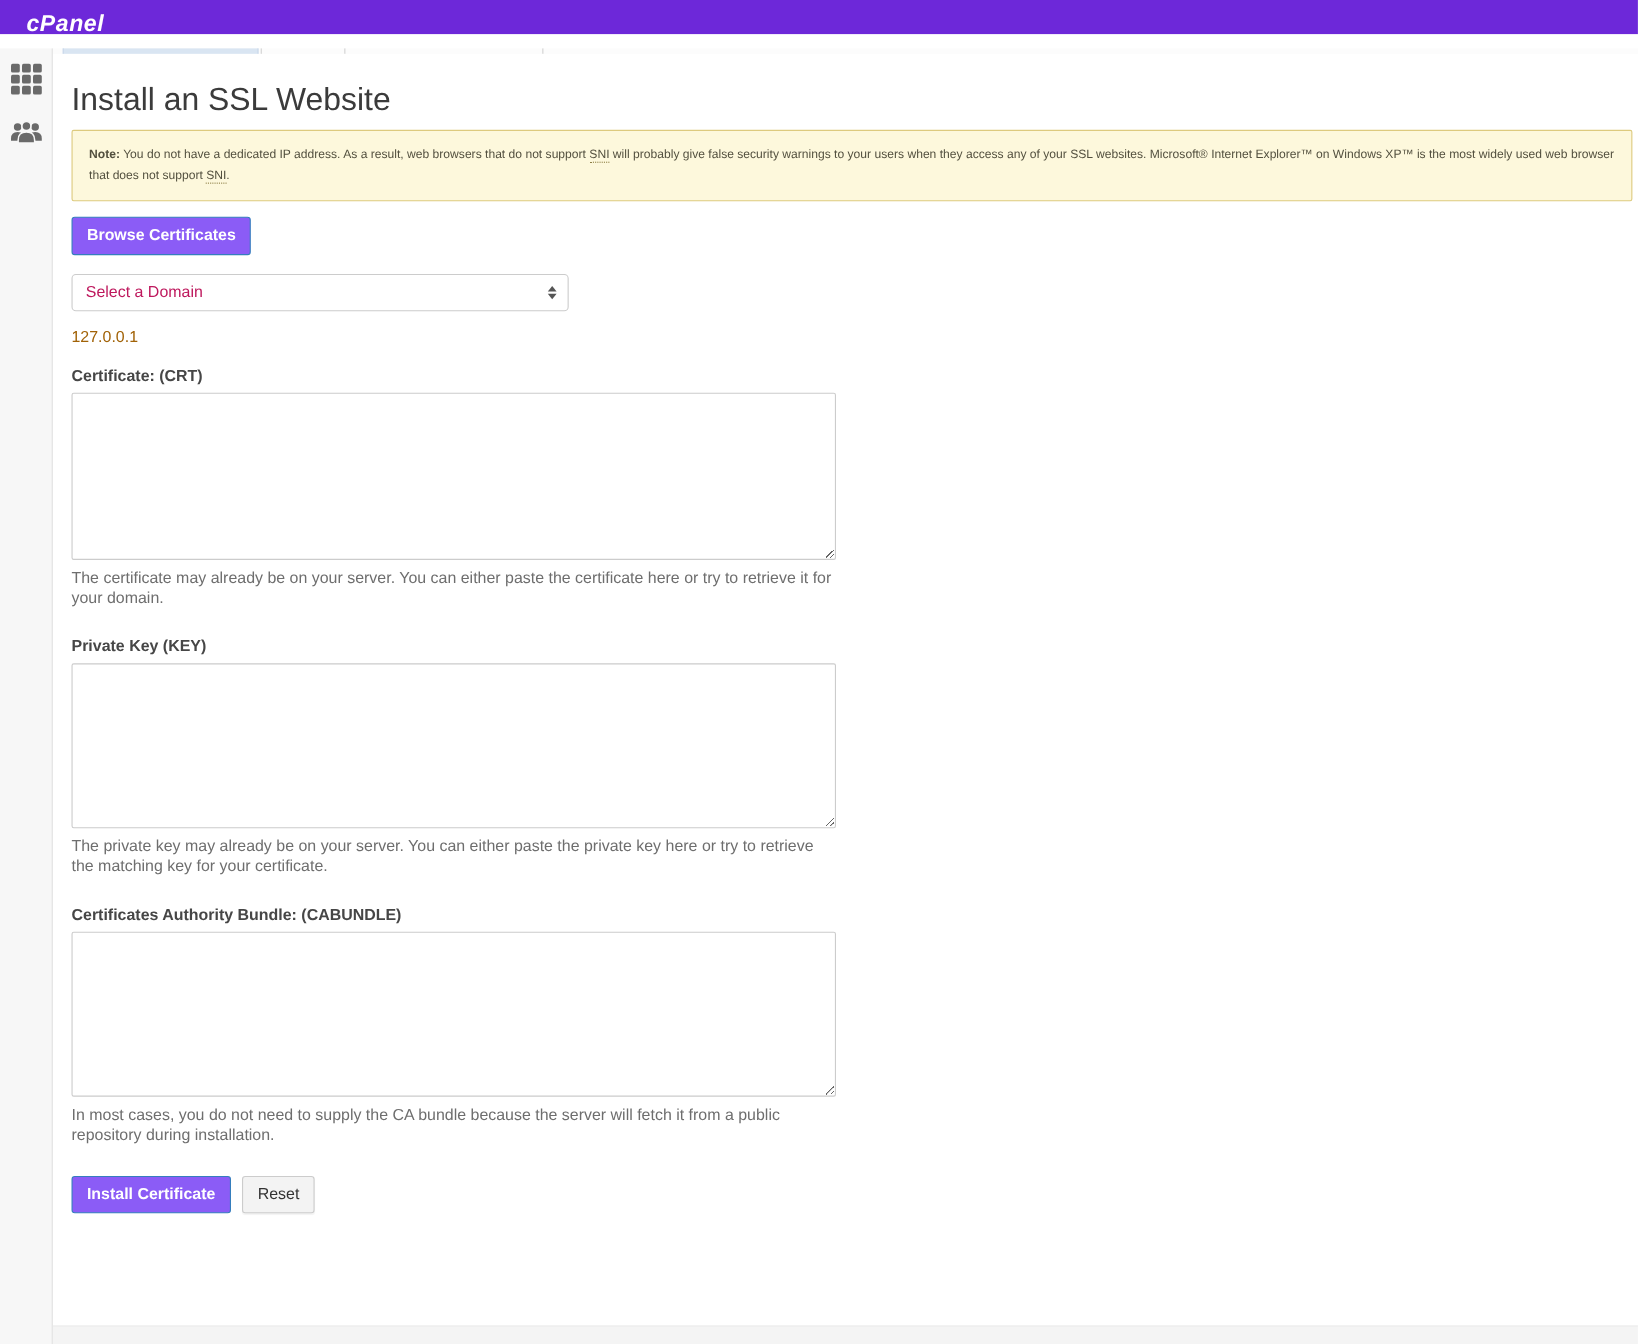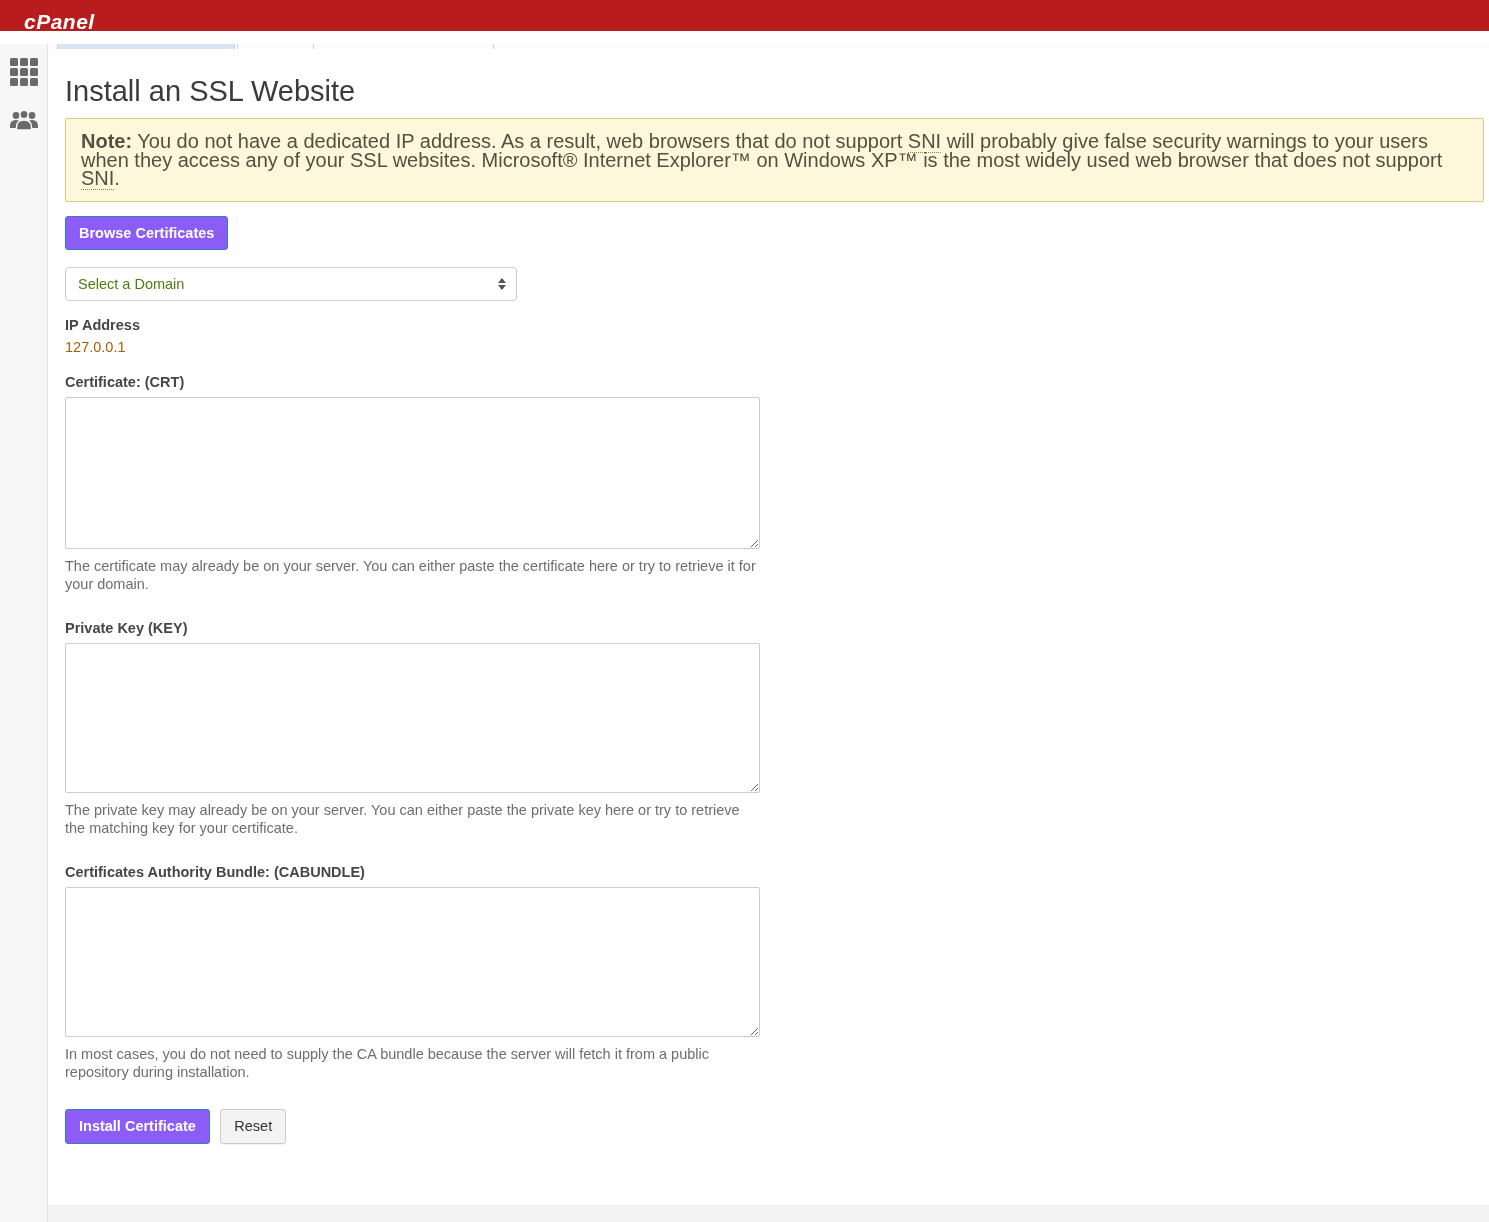--- a/index.html
+++ b/index.html
@@ -9,21 +9,21 @@
     position: relative;
     background: #ffffff;
     font-family: "Liberation Sans", sans-serif;
     overflow: hidden;
     color: #464646;
   }
 
   
   .navbar {
     position: absolute; top: 0; left: 0; right: 0; height: 31px;
-    background: #b91c1c;
+    background: #6d28d9;
     text-decoration: underline;
   }
   .navbar .logo {
     display: inline-block;
     margin-left: 24px;
     line-height: 44px;
     color: #fff;
     font-size: 21px;
     font-weight: 700;
     font-style: italic;
@@ -69,21 +69,21 @@
     font-size: 29px;
     font-weight: 400;
     color: #3b3b3b;
   }
 
   .note-box {
     background: #fdf8dc;
     border: 1px solid #ddca7e;
     border-radius: 2px;
     padding: 13px 15px;
-    font-size: 20px;
+    font-size: 11px;
     line-height: 18.5px;
     color: #53503f;
   }
   .note-box b { font-weight: 700; }
   .sni-term { border-bottom: 1px dotted #8d7f45; cursor: help; }
 
   .btn {
     display: inline-block;
     font-family: "Liberation Sans", sans-serif;
     font-size: 14.5px;
@@ -123,21 +123,21 @@
     background: #fff;
     border: 1px solid #ccc;
     border-radius: 4px;
     cursor: pointer;
   }
   .select-box .select-value {
     display: block;
     line-height: 32px;
     padding-left: 12px;
     font-size: 14.5px;
-    color: #4d7c0f;
+    color: #be185d;
   }
   .select-arrows {
     position: absolute; right: 10px; top: 50%;
     transform: translateY(-50%);
     display: flex; flex-direction: column; align-items: center;
   }
   .select-arrows i { display: block; width: 0; height: 0; border-left: 4px solid transparent; border-right: 4px solid transparent; }
   .select-arrows .up { border-bottom: 5px solid #555; margin-bottom: 2px; }
   .select-arrows .down { border-top: 5px solid #555; }
 
@@ -241,21 +241,20 @@
     <div class="select-box">
       <span class="select-value">Select a Domain</span>
       <span class="select-arrows">
           <i class="up"></i>
           <i class="down"></i>
         </span>
     </div>
   </div>
 
   <div class="form-group" style="margin-top:16px;">
-    <label class="form-label" style="margin-bottom:0;">IP Address</label>
     <div class="static-value">127.0.0.1</div>
   </div>
 
   <div class="form-group" style="margin-top:19px;">
     <label class="form-label">Certificate: (CRT)</label>
     <textarea class="cert-area h152" style=""></textarea>
     <div class="help-text">The certificate may already be on your server. You can either paste the certificate here or try to retrieve it for your domain.</div>
   </div>
 
   <div class="form-group group-sp">

